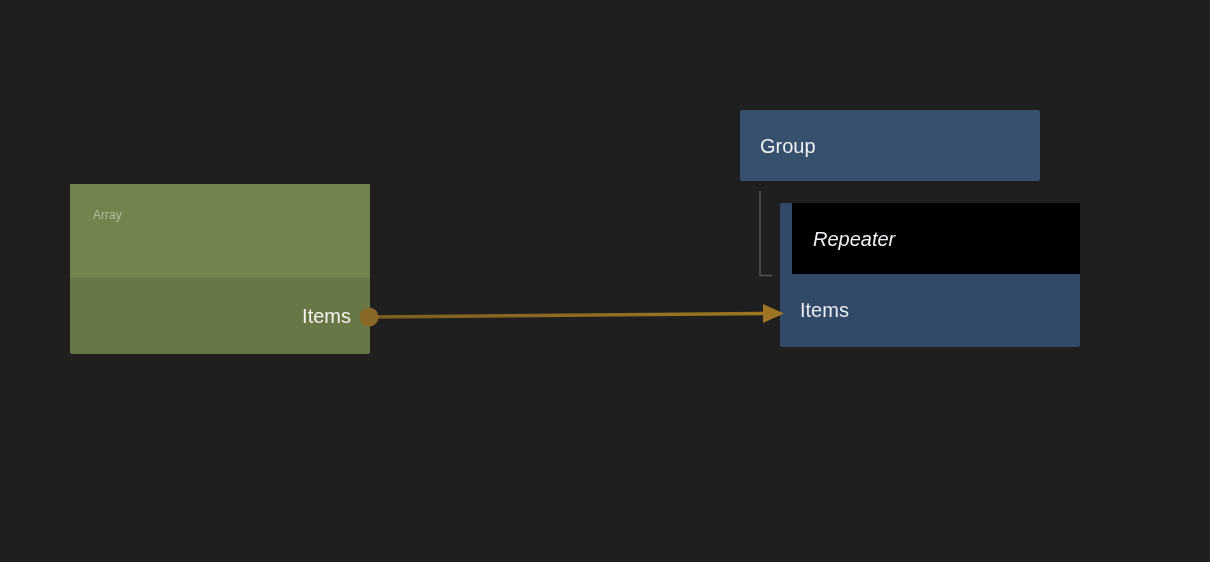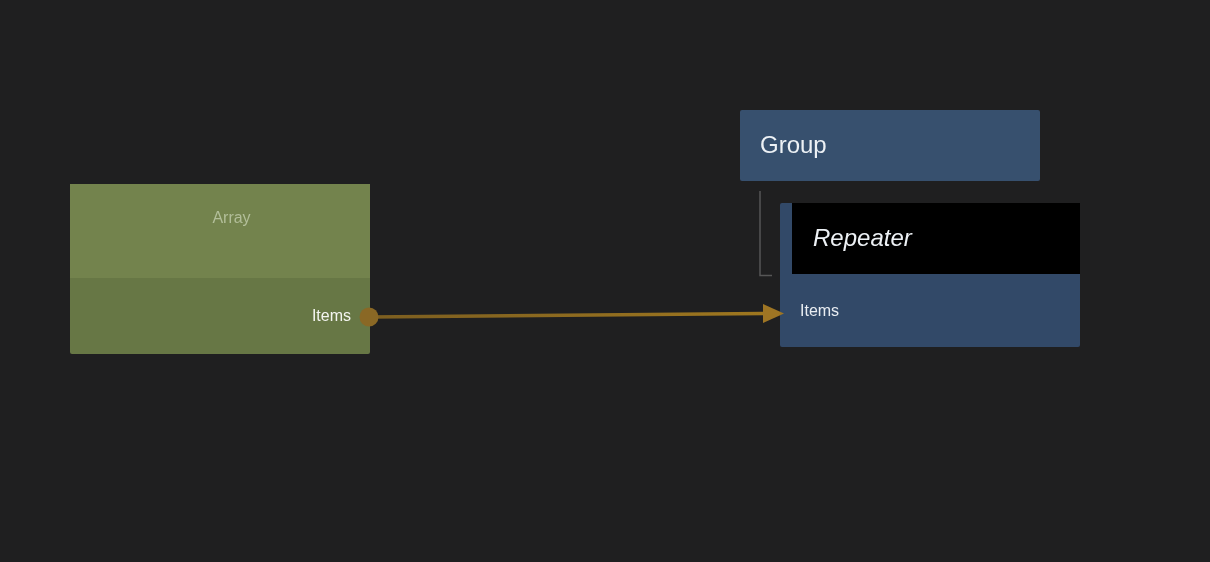--- a/index.html
+++ b/index.html
@@ -16,40 +16,39 @@
   }
   .node {
     position: absolute;
     border-radius: 2px;
     z-index: 1;
   }
   .node-header {
     box-sizing: border-box;
   }
   .node-title {
-    font-size: 24px;
+    font-size: 20px;
     color: #EDF1F5;
     line-height: 1.2;
   }
   .node-subtitle {
-    font-size: 16px;
+    font-size: 12px;
     color: #B2BE99;
     line-height: 1.3;
     margin-top: 2px;
-    text-align: center;
   }
   .port-row {
     position: absolute;
     left: 0;
     right: 0;
     bottom: 0;
     display: flex;
     align-items: center;
     box-sizing: border-box;
-    font-size: 16px;
+    font-size: 20px;
   }
 
   
   .node.parks {
     left: 70px;
     top: 184px;
     width: 300px;
     height: 170px;
     background: #677745;
   }

